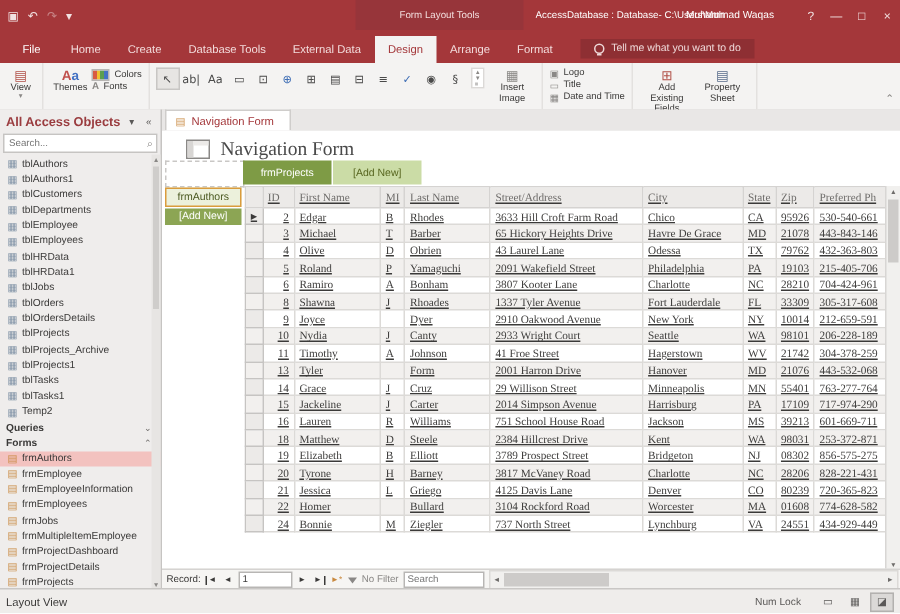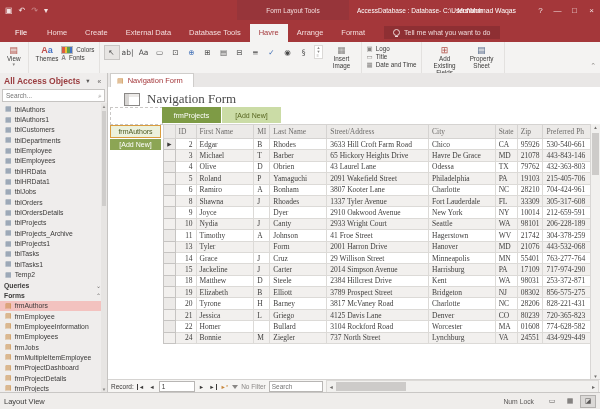--- a/index.html
+++ b/index.html
@@ -79,21 +79,21 @@
   .dotted{position:absolute;left:2px;top:20px;width:51px;height:16px;border:1px dashed #C9C7C5;}
   .toptabs{position:absolute;left:54px;top:20px;height:16px;display:flex;gap:1px;}
   .ttab{width:59px;display:flex;align-items:center;justify-content:center;font-size:7px;white-space:nowrap;}
   .ttab.activetab{background:#7E9B45;color:#fff;}
   .ttab.addnew{background:#CBDCA6;color:#57651F;}
   .lefttabs{position:absolute;left:2px;top:38px;width:51px;}
   .ltab{height:11px;display:flex;align-items:center;justify-content:center;font-size:7px;margin-bottom:1px;white-space:nowrap;}
   .ltab.current{background:#ECF1DC;border:1px solid #DA9C3D;color:#4C5A22;}
   .ltab.addnew{background:#8CA554;color:#fff;}
   
-  .gridwrap{position:absolute;left:55px;top:37px;right:0;bottom:13px;overflow:hidden;}
+  .gridwrap{position:absolute;left:55px;top:37px;right:0;bottom:13px;overflow:hidden;text-decoration:underline;}
   table.ds{border-collapse:collapse;table-layout:fixed;font-family:"Liberation Serif",serif;font-size:7.5px;color:#3F3E3D;}
   table.ds th{height:13px;font-weight:normal;color:#6E6C6A;text-align:left;padding:0 3px;background:#ECEAE8;
               border:1px solid #D5D3D1;white-space:nowrap;overflow:hidden;}
   table.ds td{height:10.4px;border:1px solid #DCDAD7;padding:0 3px;white-space:nowrap;overflow:hidden;background:#fff;}
   table.ds tr:nth-child(even) td{background:#F2F0EE;}
   table.ds td.selc{background:#ECEAE8;border-color:#C6C4C2;text-align:center;font-size:5.5px;color:#3B3A39;padding:0;}
   table.ds td.c0{text-align:right;}
   .vscroll{position:absolute;right:0;top:37px;bottom:13px;width:9px;background:#F1F0EE;border-left:1px solid #D8D6D4;}
   .vscroll .ar{position:absolute;left:0;right:0;text-align:center;font-size:4.5px;color:#6E6C6A;}
   .vscroll .th{position:absolute;left:1px;right:1px;top:9px;height:42px;background:#CDCBC9;}
@@ -142,23 +142,23 @@
       <span class="wbtn">—</span>
       <span class="wbtn">□</span>
       <span class="wbtn">×</span>
     </div>
   </div>
 
   <div class="tabsrow">
     <span class="rtab filetab">File</span>
     <span class="rtab">Home</span>
     <span class="rtab">Create</span>
+    <span class="rtab">Database Tools</span>
     <span class="rtab">External Data</span>
-    <span class="rtab">Database Tools</span>
-    <span class="rtab active">Havre</span>
+    <span class="rtab active">Design</span>
     <span class="rtab">Arrange</span>
     <span class="rtab">Format</span>
     <span class="tellme">
       <span class="bulb"></span>
       <span>Tell me what you want to do</span>
     </span>
   </div>
 
   <div class="ribbon">
     <div class="rgroup">
@@ -568,20 +568,32 @@
                   <td class="c2">J</td>
                   <td class="c3">Carter</td>
                   <td class="c4">2014 Simpson Avenue</td>
                   <td class="c5">Harrisburg</td>
                   <td class="c6">PA</td>
                   <td class="c7">17109</td>
                   <td class="c8">717-974-290</td>
                 </tr>
                 <tr>
                   <td class="selc"></td>
+                  <td class="c0">16</td>
+                  <td class="c1">Lauren</td>
+                  <td class="c2">R</td>
+                  <td class="c3">Williams</td>
+                  <td class="c4">751 School House Road</td>
+                  <td class="c5">Jackson</td>
+                  <td class="c6">MS</td>
+                  <td class="c7">39213</td>
+                  <td class="c8">601-669-711</td>
+                </tr>
+                <tr>
+                  <td class="selc"></td>
                   <td class="c0">18</td>
                   <td class="c1">Matthew</td>
                   <td class="c2">D</td>
                   <td class="c3">Steele</td>
                   <td class="c4">2384 Hillcrest Drive</td>
                   <td class="c5">Kent</td>
                   <td class="c6">WA</td>
                   <td class="c7">98031</td>
                   <td class="c8">253-372-871</td>
                 </tr>

